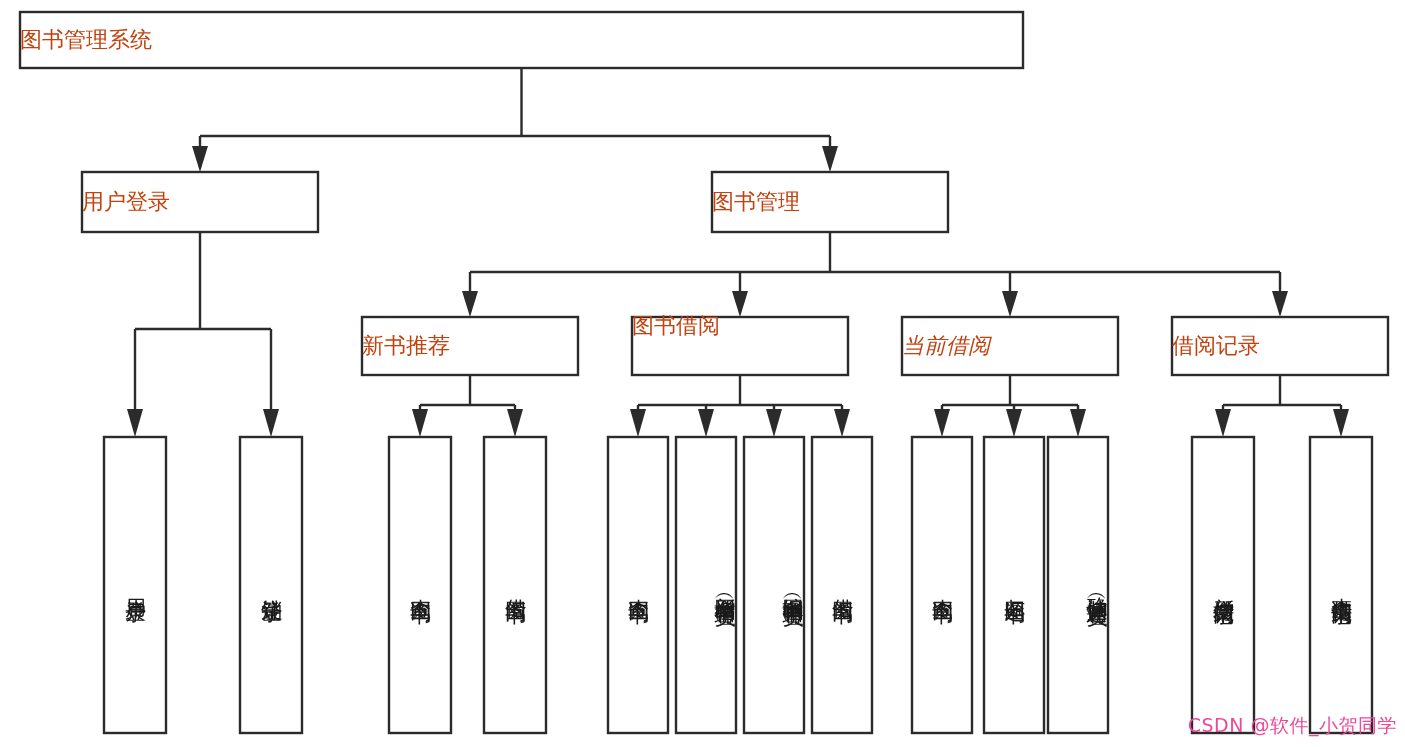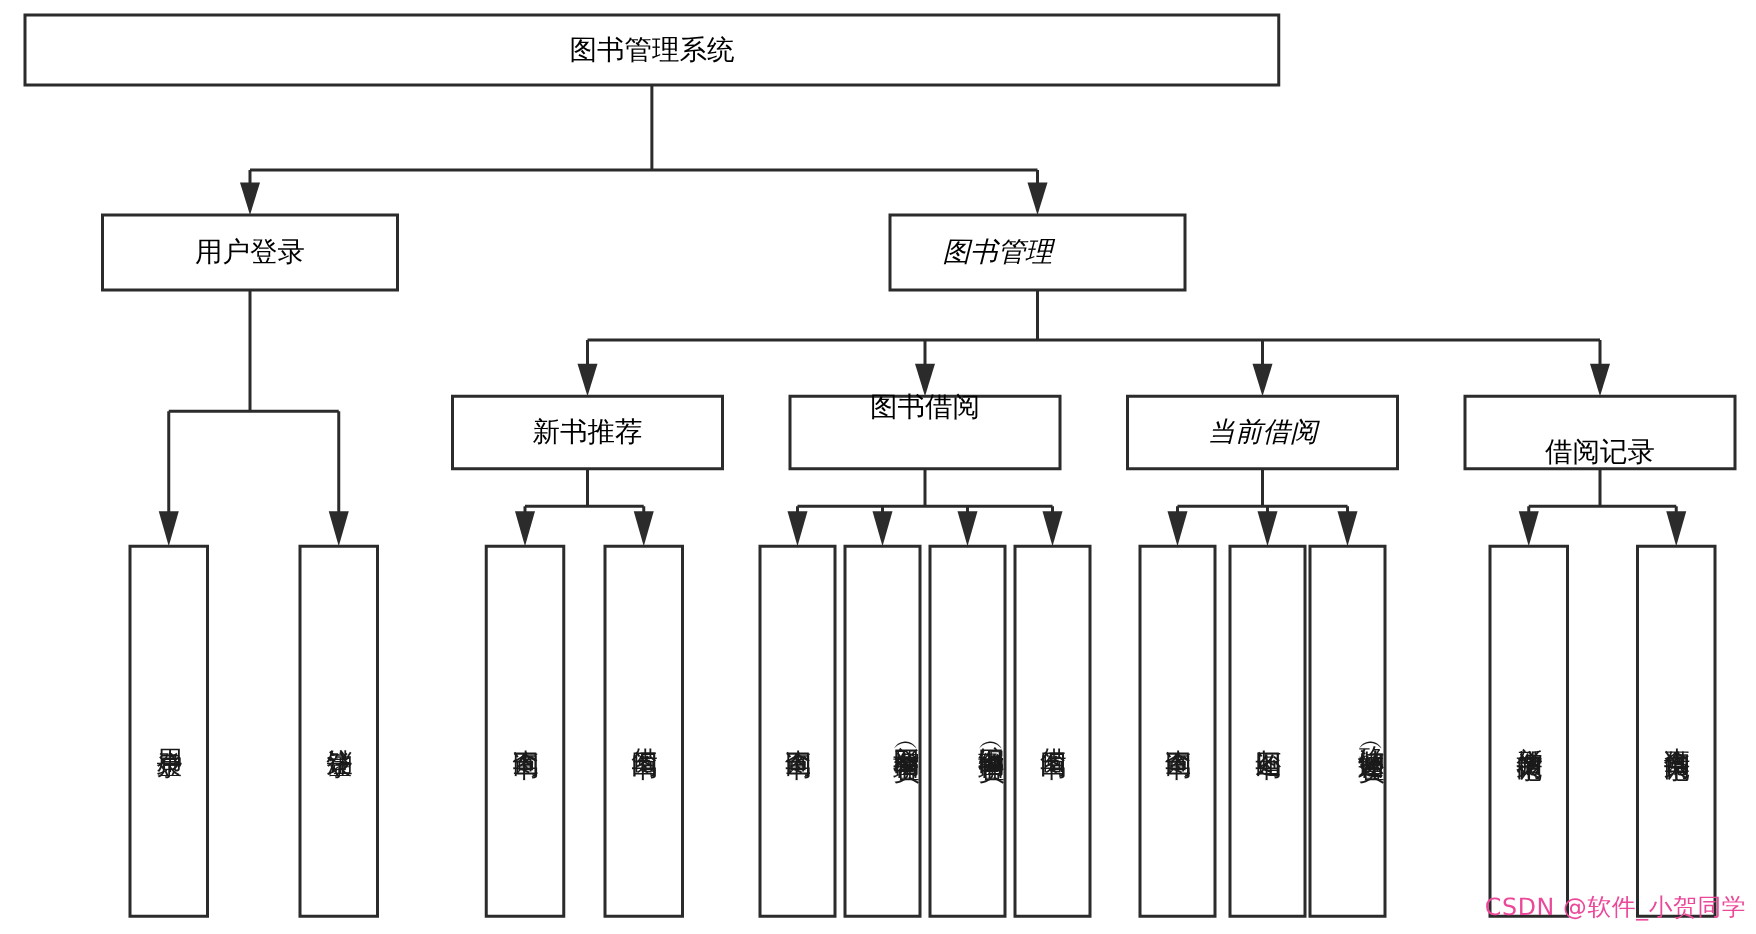--- a/index.html
+++ b/index.html
@@ -51,24 +51,24 @@
     line-height: 1.12;
     letter-spacing: 1.5px;
     color: #1a1a1a;
     white-space: nowrap;
     pointer-events: none;
   }
   .hlabel-wrap {
     position: absolute;
     display: flex;
     align-items: center;
-    justify-content: center;
+    justify-content: flex-start;
     font-family: "DejaVu Sans", "Liberation Sans", sans-serif;
     font-size: 22px;
-    color: #000000;
+    color: #c2410c;
     white-space: nowrap;
     pointer-events: none;
   }
   #watermark {
     position: absolute;
     right: 8px;
     bottom: 8px;
     font-family: "DejaVu Sans", "Liberation Sans", sans-serif;
     font-size: 19px;
     color: #ec4899;
@@ -185,34 +185,34 @@
     <rect class="node-box" x="1310" y="437" width="62" height="296"></rect>
   </svg>
 
   <div class="hlabel-wrap" style="left:20px; top:12px; width:1003px; height:56px;">
     <span>图书管理系统</span>
   </div>
 
   <div class="hlabel-wrap" style="left:82px; top:172px; width:236px; height:60px;">
     <span>用户登录</span>
   </div>
-  <div class="hlabel-wrap" style="left:680px; top:172px; width:236px; height:60px;font-style:italic;">
+  <div class="hlabel-wrap" style="left:712px; top:172px; width:236px; height:60px;">
     <span>图书管理</span>
   </div>
 
   <div class="hlabel-wrap" style="left:362px; top:317px; width:216px; height:58px;">
     <span>新书推荐</span>
   </div>
   <div class="hlabel-wrap" style="left:632px; top:306px; width:216px; height:40px;">
     <span>图书借阅</span>
   </div>
   <div class="hlabel-wrap" style="left:902px; top:317px; width:216px; height:58px;font-style:italic;">
     <span>当前借阅</span>
   </div>
-  <div class="hlabel-wrap" style="left:1172px; top:317px; width:216px; height:58px;margin-top:16px;">
+  <div class="hlabel-wrap" style="left:1172px; top:317px; width:216px; height:58px;">
     <span>借阅记录</span>
   </div>
 
   <div class="vlabel-wrap" style="left:104px; top:437px; width:62px; height:296px;">
     <span>用户登录</span>
   </div>
   <div class="vlabel-wrap" style="left:240px; top:437px; width:62px; height:296px;">
     <span>注销登录</span>
   </div>
 

